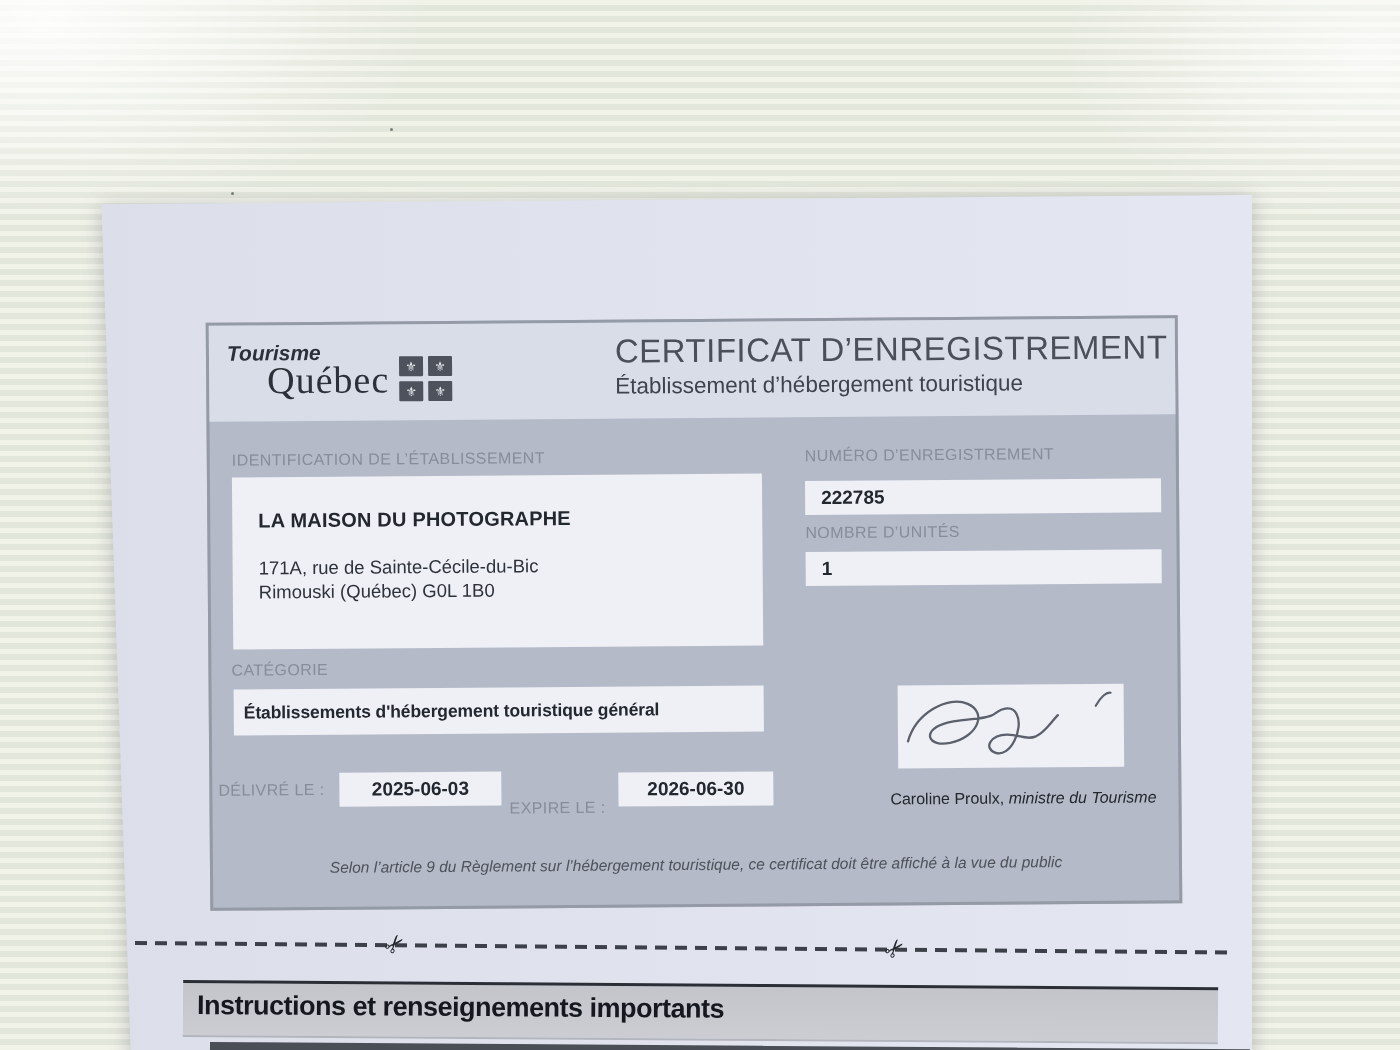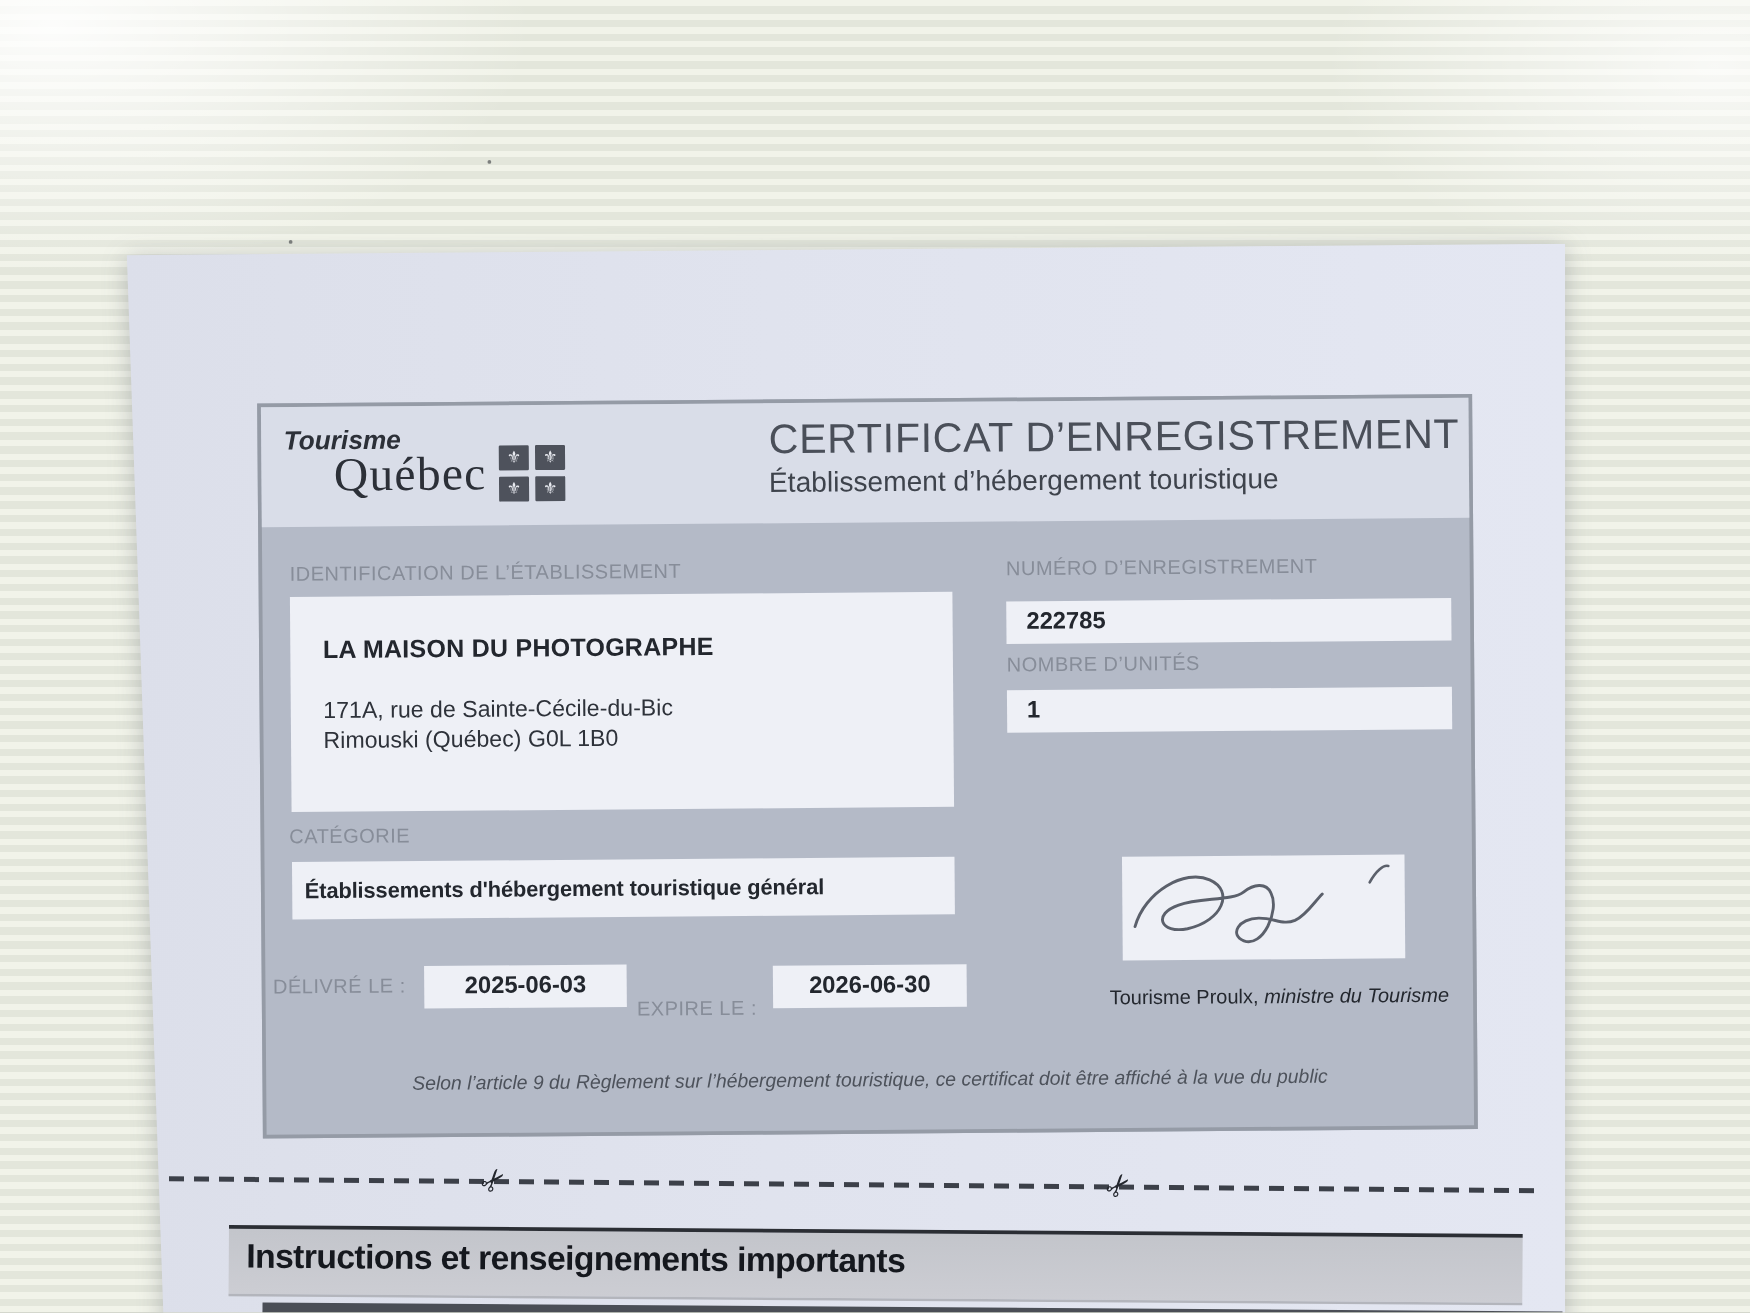--- a/index.html
+++ b/index.html
@@ -152,21 +152,21 @@
           <span class="cat-text">Établissements d'hébergement touristique général</span>
         </div>
 
         <div class="wbox sig-box">
           <svg width="226" height="83" viewBox="0 0 226 83">
             <path d="M 10 56 C 18 28, 50 10, 70 19 C 90 28, 80 52, 52 58 C 30 62, 24 46, 45 39 C 62 33, 88 36, 97 29 C 105 23, 115 21, 119 30 C 126 44, 112 74, 97 68 C 85 63, 93 50, 109 50 C 122 50, 128 56, 138 52 C 147 48, 153 38, 160 31" fill="none" stroke="#5b606b" stroke-width="2.3" stroke-linecap="round"></path>
             <path d="M 198 22 C 203 13, 209 8, 213 9" fill="none" stroke="#5b606b" stroke-width="2.1" stroke-linecap="round"></path>
           </svg>
         </div>
         <div class="sig-line">
-          <span>Tourisme Proulx,</span>
+          <span>Caroline Proulx,</span>
           <span class="sig-role">ministre du Tourisme</span>
         </div>
 
         <span class="lbl" style="left:6px;top:360px;">DÉLIVRÉ LE :</span>
         <div class="wbox val field date-field field-issued">2025-06-03</div>
 
         <span class="lbl" style="left:297px;top:380px;">EXPIRE LE :</span>
         <div class="wbox val field date-field field-expires">2026-06-30</div>
 
         <div class="footnote">Selon l’article 9 du Règlement sur l’hébergement touristique, ce certificat doit être affiché à la vue du public</div>

